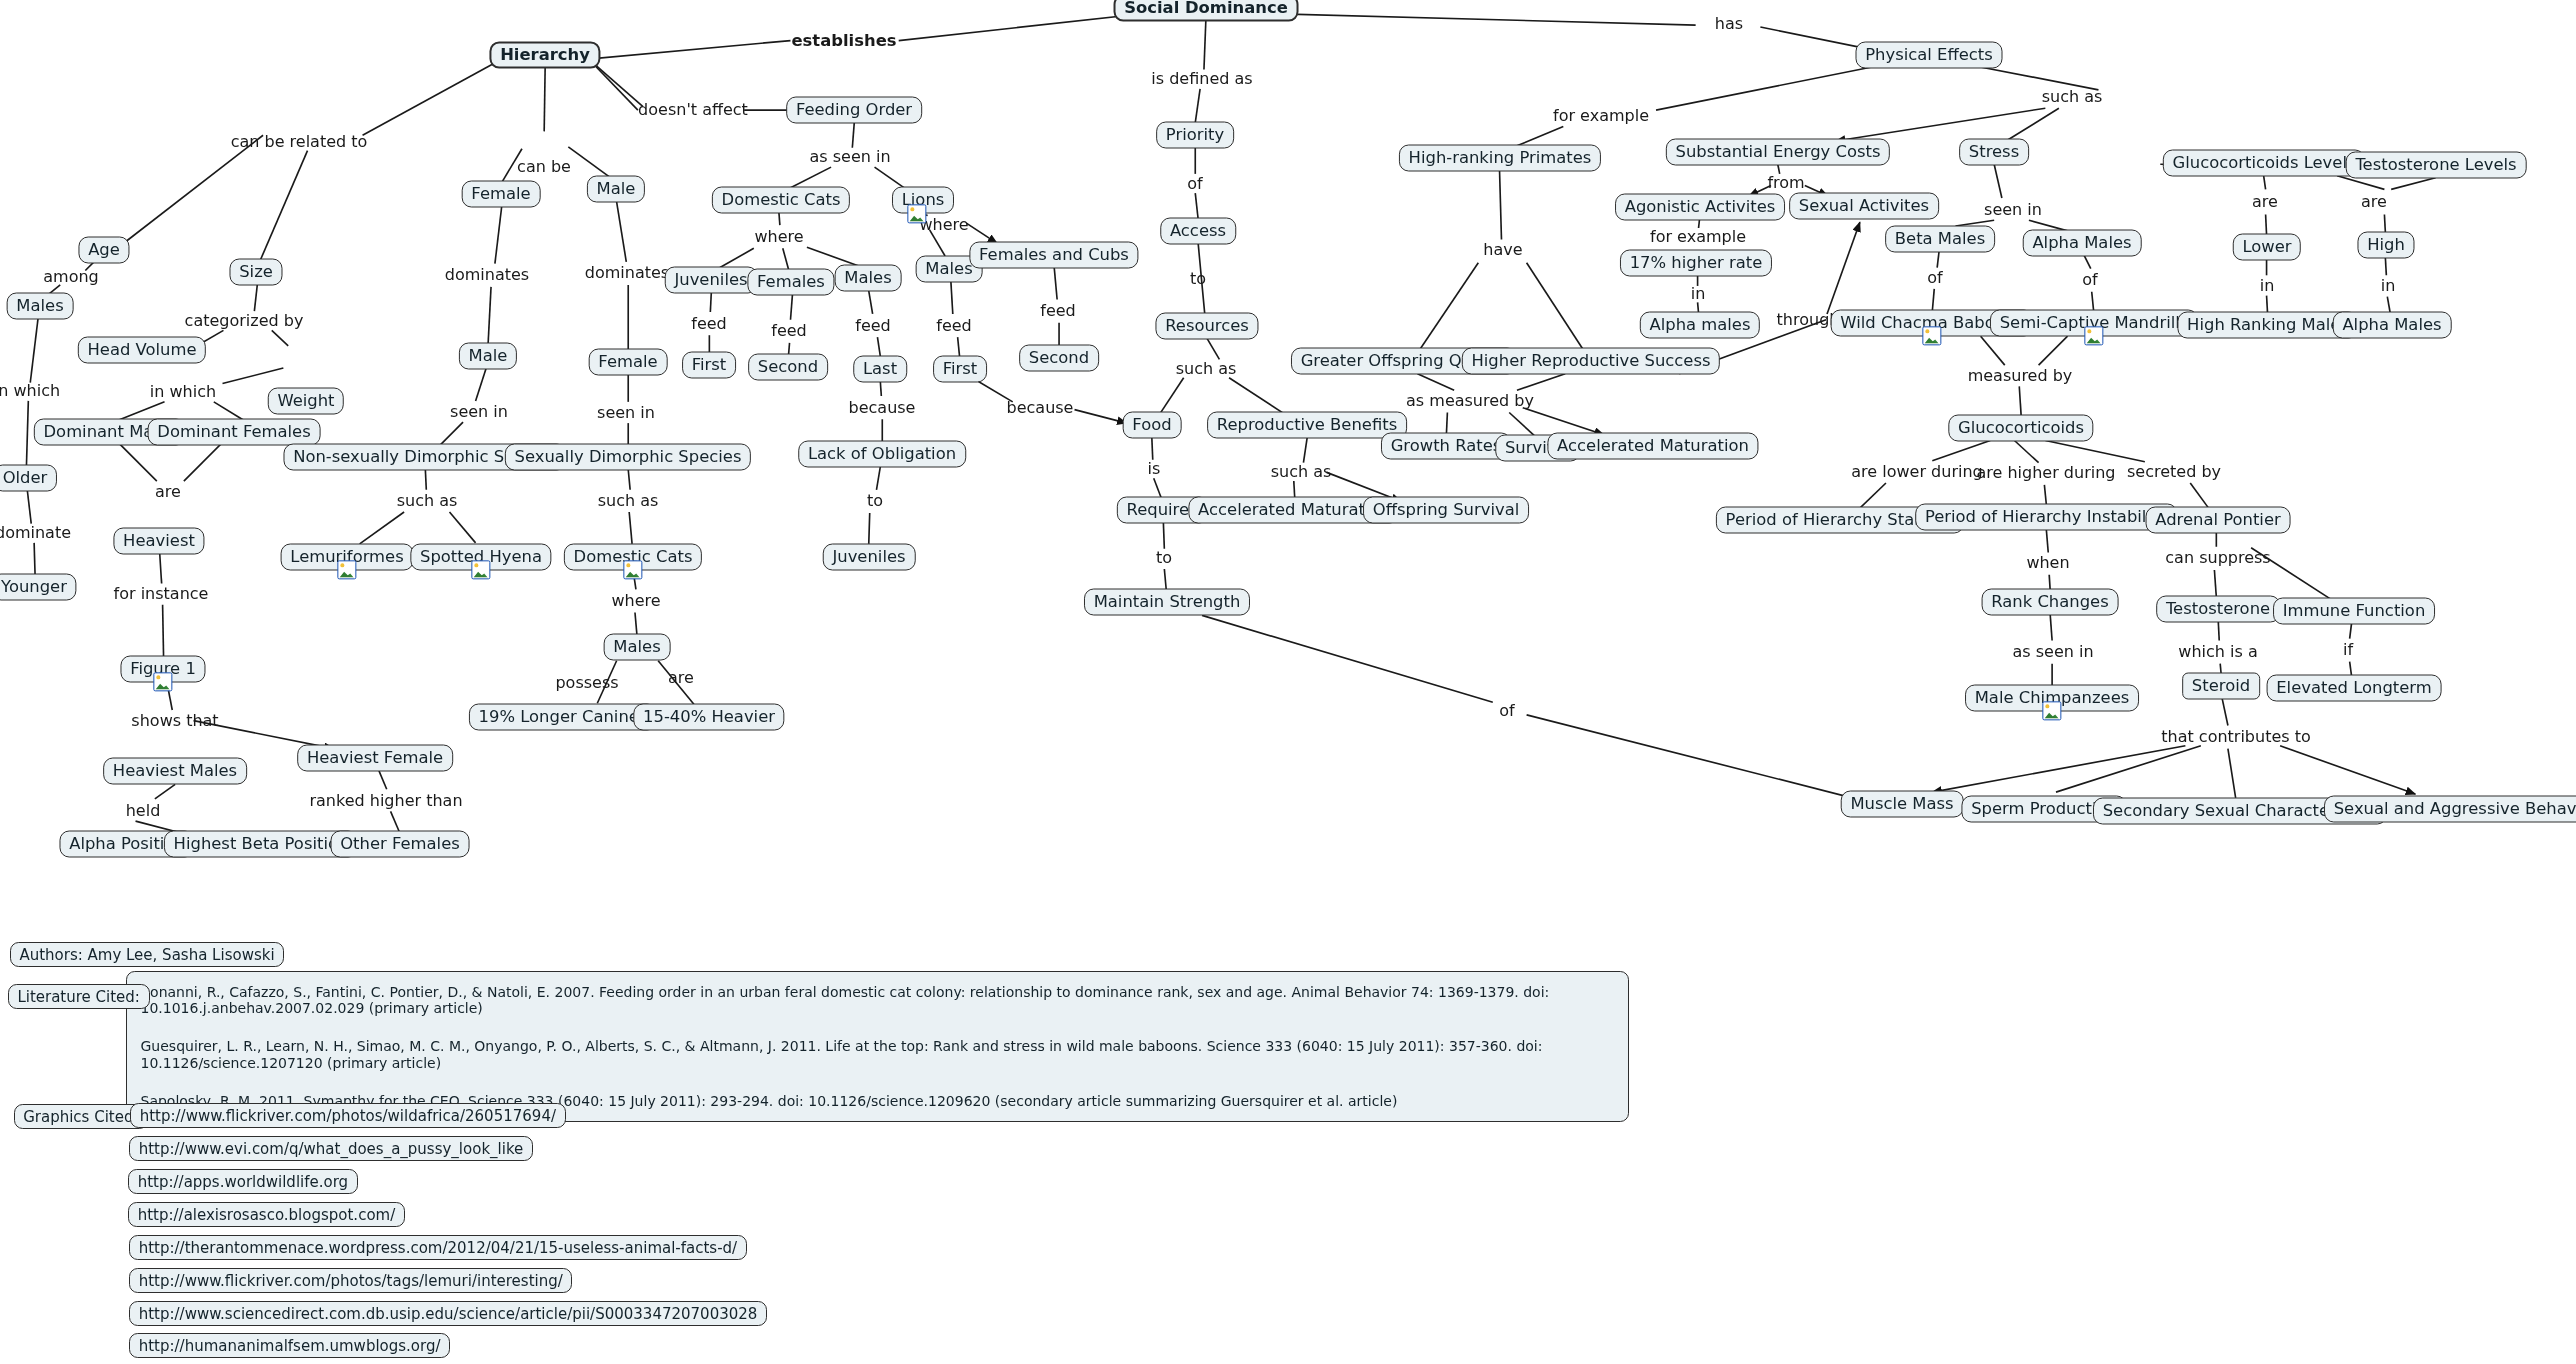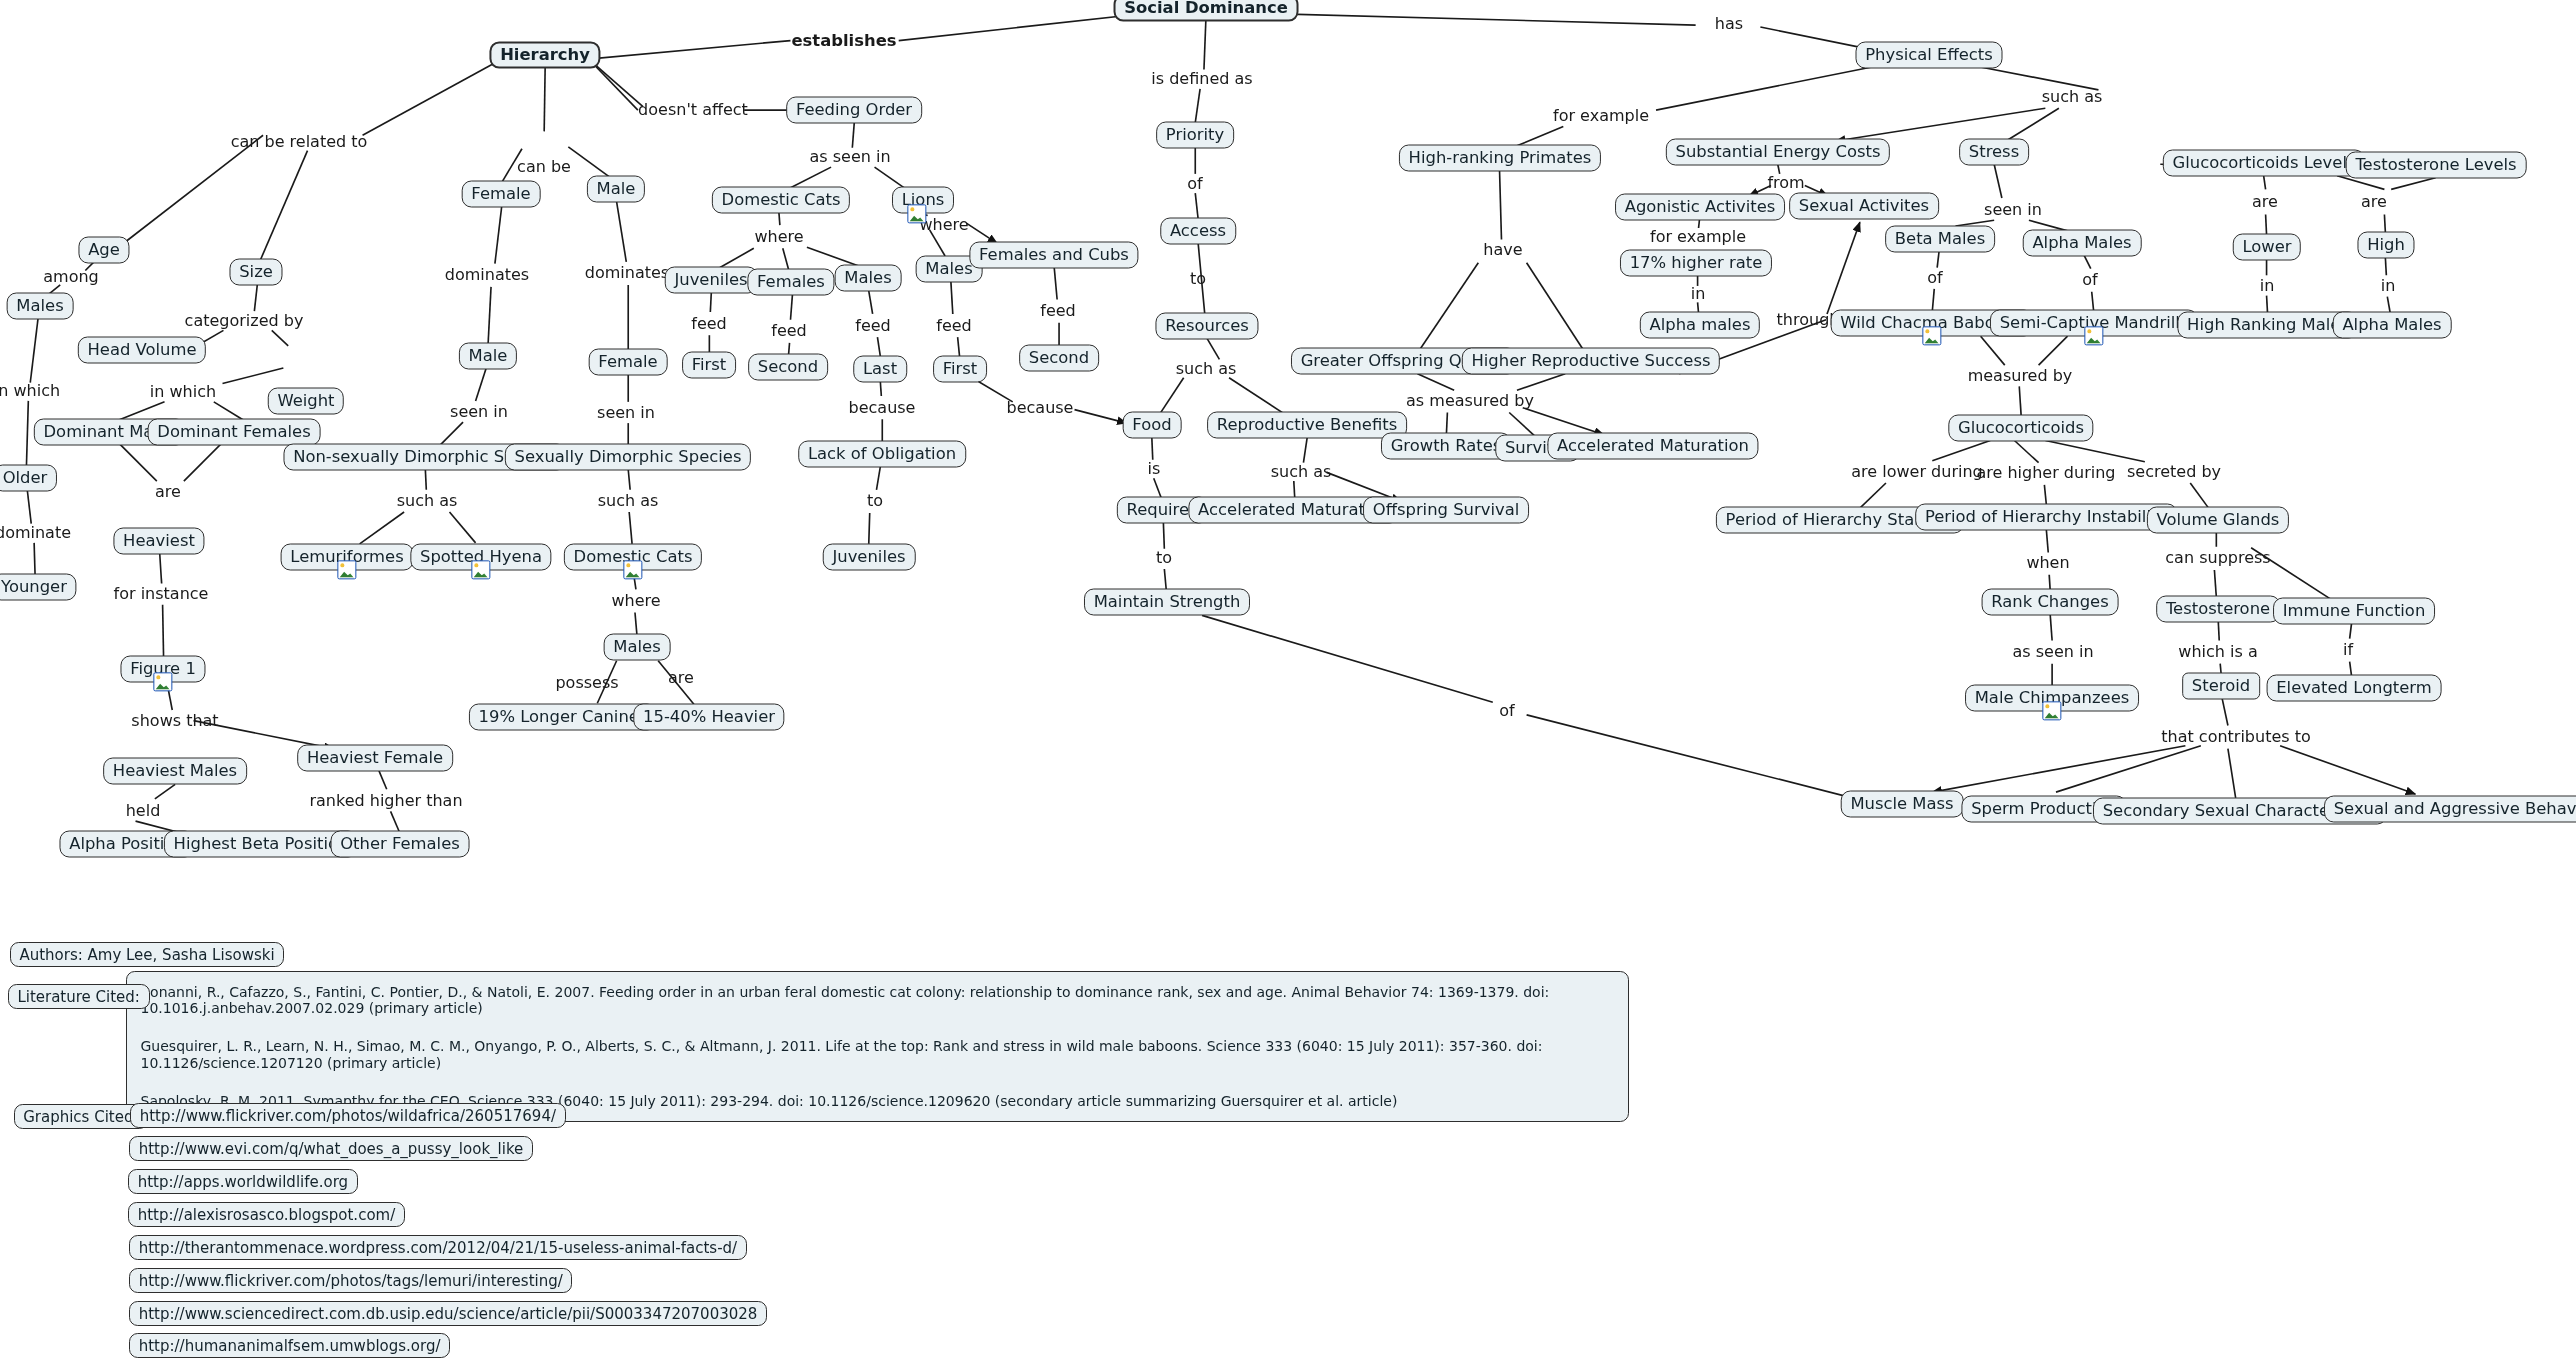--- a/index.html
+++ b/index.html
@@ -527,21 +527,21 @@
     </div>
     <div class="node" style="left: 2052px; top: 698px;">
       <span>Male Chimpanzees</span>
     </div>
     <div class="imgicon" style="left: 2052px; top: 711px;">
       <div class="sky"></div>
       <div class="sun"></div>
       <div class="hill"></div>
     </div>
     <div class="node" style="left: 2218px; top: 520px;">
-      <span>Volume Glands</span>
+      <span>Adrenal Pontier</span>
     </div>
     <div class="node" style="left: 2218px; top: 609px;">
       <span>Testosterone</span>
     </div>
     <div class="node" style="left: 2221px; top: 686px; border-radius: 6px;">
       <span>Steroid</span>
     </div>
     <div class="node" style="left: 2354px; top: 611px;">
       <span>Immune Function</span>
     </div>

